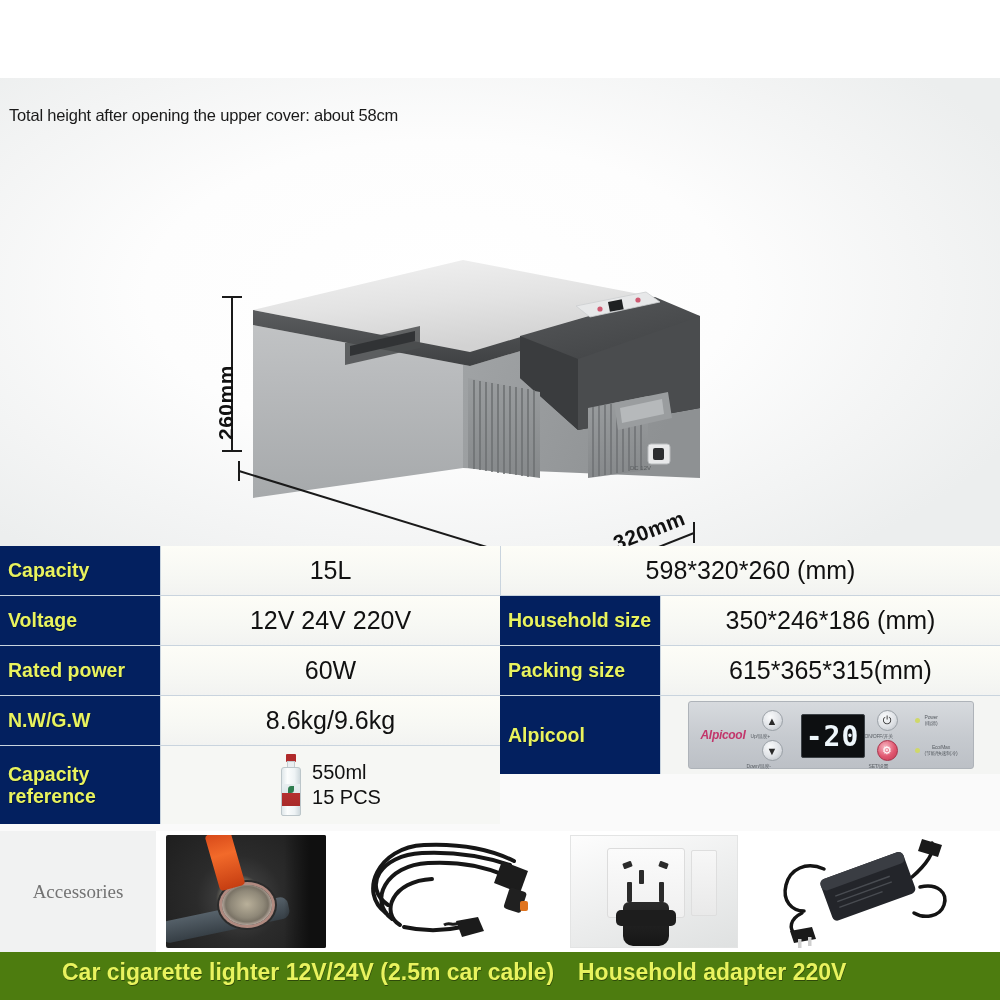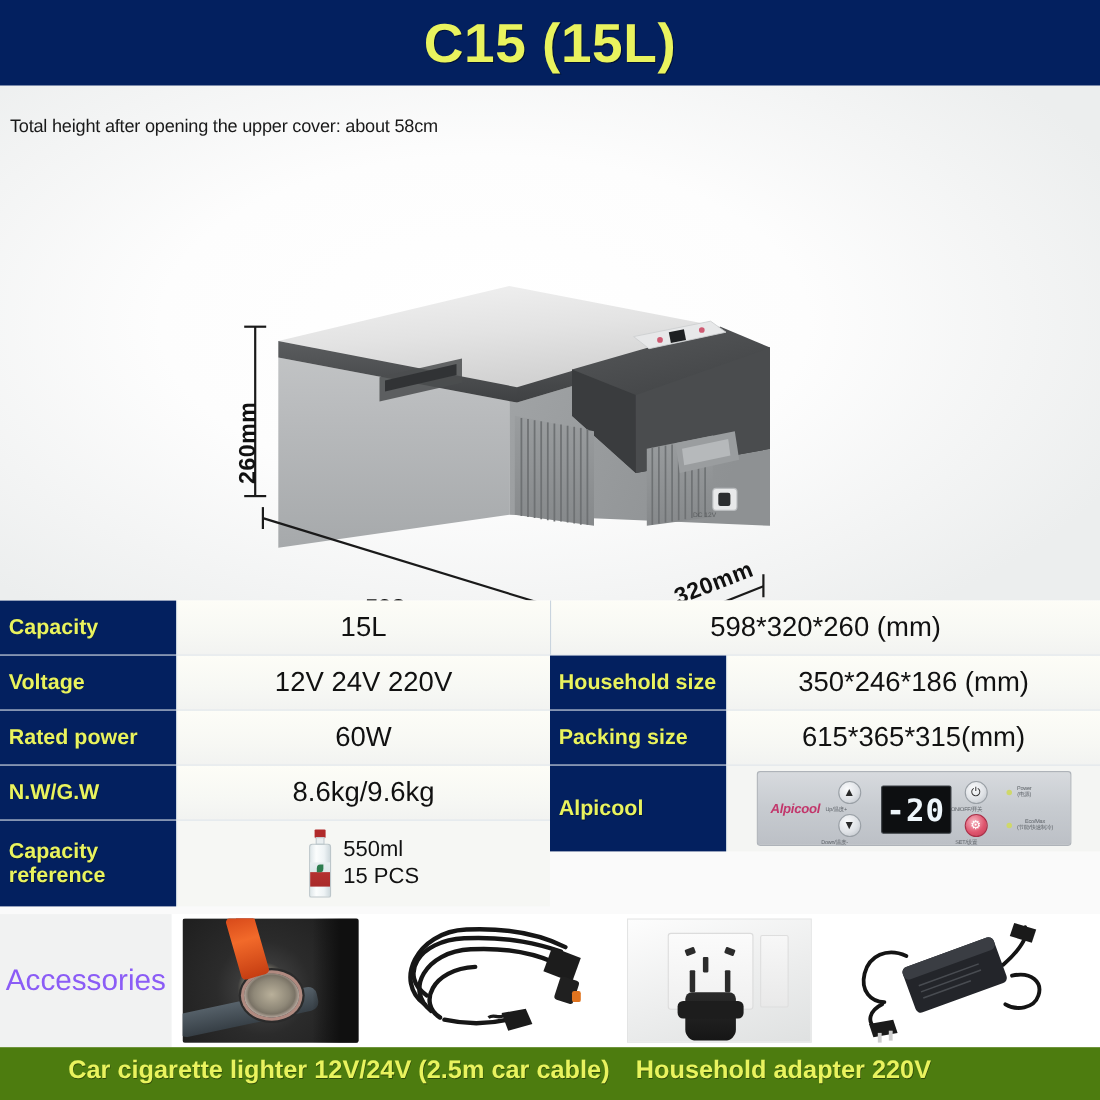--- a/index.html
+++ b/index.html
@@ -149,21 +149,21 @@
   
   .acc {
     position:absolute; left:0; top:831px; width:1000px; height:121px;
     background:#ffffff;
   }
   .acc-label-cell {
     position:absolute; left:0; top:0; width:156px; height:121px;
     background:#f1f2f2;
     display:flex; align-items:center; justify-content:center;
   }
-  .acc-label-cell .t { font-size:27px; color:#8b5cf6; }
+  .acc-label-cell .t { font-size:19px; color:#737373;font-family:Liberation Serif, serif; }
   .acc-imgs { position:absolute; left:156px; top:0; width:844px; height:121px; }
   .ph { position:absolute; top:4px; }
 
   
   .photo-socket {
     left:10px; width:160px; height:113px; border-radius:2px;
     background:
       radial-gradient(circle at 46% 56%, #cfc9b6 0%, #8d8876 14%, #3a3a3a 22%, #2b2b2b 40%, #1c1c1c 100%),
       linear-gradient(150deg,#4a4d50 0%,#2c2e30 45%,#19191a 100%);
     overflow:hidden;
@@ -240,23 +240,20 @@
     text-shadow:0.5px 0.5px 0 rgba(0,0,0,.4);
   }
   .footer .f1 { left:62px; }
   .footer .f2 { left:578px; }
 </style>
 </head>
 <body>
 
 <div id="page">
 
-  <div class="title-bar">
-    <div class="title-text">C15 (15L)</div>
-  </div>
 
   <div class="hero">
     <div class="hero-note">Total height after opening the upper cover: about 58cm</div>
 
     <div class="hero-stage">
       <svg width="1000" height="468" viewBox="0 0 1000 468">
         <defs>
           <linearGradient id="lidTop" x1="0" y1="0" x2="0.35" y2="1">
             <stop offset="0%" stop-color="#f2f2f2"></stop>
             <stop offset="55%" stop-color="#e3e3e3"></stop>

